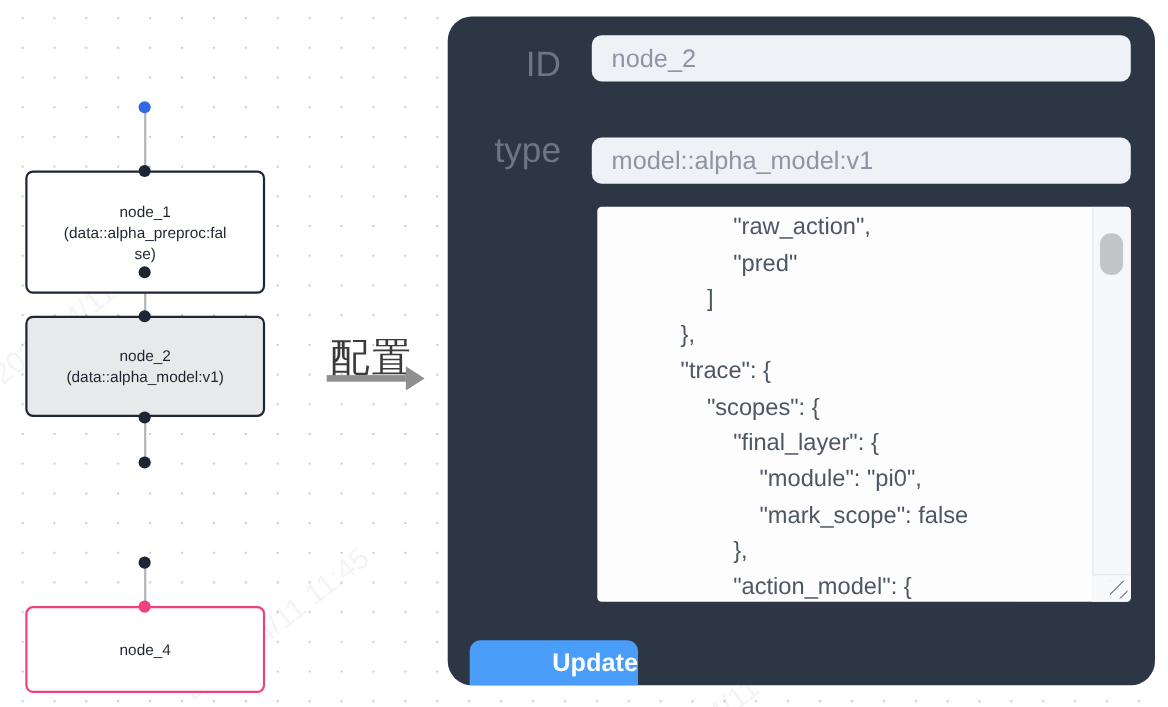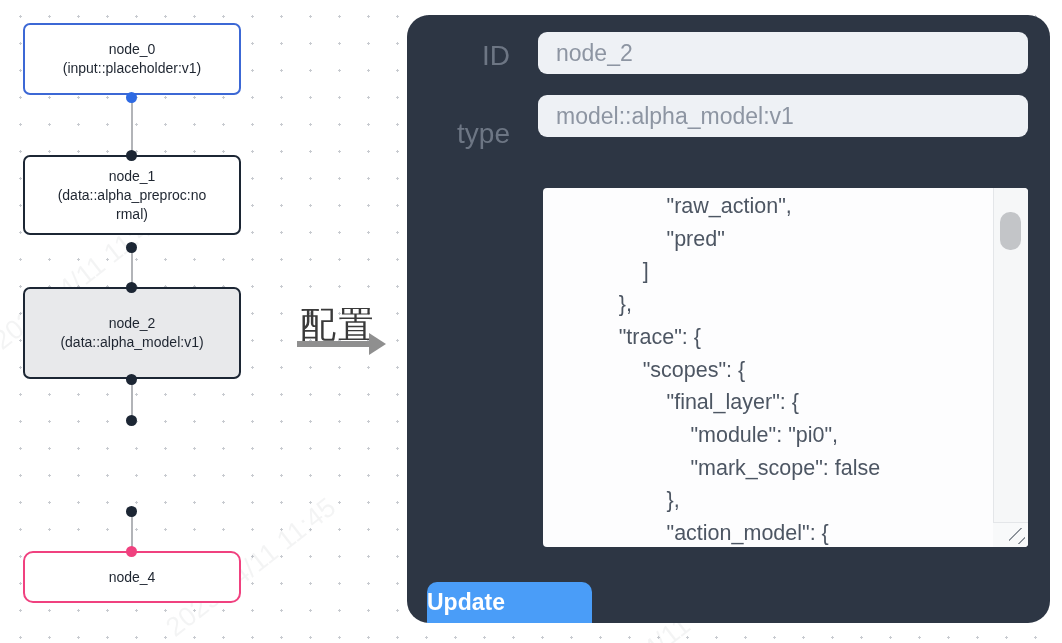--- a/index.html
+++ b/index.html
@@ -21,24 +21,24 @@
   }
   
   .node{
     position:absolute; left:23px; width:218px; background:#fff;
     border:2px solid var(--node-dark); border-radius:7px;
     display:flex; flex-direction:column; align-items:center; justify-content:center;
     font-size:14px; line-height:19px; color:#1e2530; text-align:center;
   }
   .node .sub{width:153px; word-break:break-all;}
   .n0{top:23px; height:72px; border-color:var(--node-blue);}
-  .n1{top:155px; height:80px;}
+  .n1{top:155px; height:112px;}
   .n2{top:287px; height:92px; background:var(--selected-bg); border-width:2.5px;}
   .n3{top:420px; height:91px;}
-  .n4{top:551px; height:52px; border-color:var(--node-pink);border-radius:10px;}
+  .n4{top:551px; height:79px; border-color:var(--node-pink);}
   .edge{position:absolute; left:130.5px; width:2px; background:var(--edge-gray);}
   .e1{top:97px; height:58px;} .e2{top:247px; height:40px;}
   .e3{top:379px; height:41px;} .e4{top:511px; height:40px;}
   .handle{position:absolute; width:11px; height:11px; border-radius:50%;
     background:var(--node-dark); left:126px;}
   .h-src0{top:91.5px; background:var(--handle-blue);}
   .h-t1{top:149.5px;} .h-b1{top:241.5px;}
   .h-t2{top:281.5px;} .h-b2{top:373.5px;}
   .h-t3{top:414.5px;} .h-b3{top:505.5px;}
   .h-t4{top:545.5px; background:var(--node-pink);}
@@ -46,47 +46,47 @@
   .trans-label{position:absolute; left:300px; top:301px; font-size:36px;
     letter-spacing:2px; color:#3a3a3a; font-weight:500;}
   .arrow-line{position:absolute; left:297px; top:341px; width:72px; height:6px; background:#8f8f8f;}
   .arrow-head{position:absolute; left:369px; top:333px; width:0; height:0;
     border-left:17px solid #8f8f8f; border-top:11px solid rgba(0,0,0,0);
     border-bottom:11px solid rgba(0,0,0,0);}
   
   .panel{position:absolute; left:407px; top:15px; width:643px; height:608px;
     background:var(--panel-bg); border-radius:22px;}
   .field-label{position:absolute; left:0; width:103px; text-align:right;
-    color:var(--label-gray); font-size:28px;padding-left:32px;}
+    color:var(--label-gray); font-size:32px;padding-left:32px;}
   .lbl-id{top:25px;} .lbl-type{top:103px;} .lbl-config{top:188px;}
   .input{position:absolute; left:131px; width:490px; height:42px;
     background:var(--input-bg); border-radius:9px; font-size:23px;
     color:var(--value-gray); line-height:42px; padding-left:18px;
     white-space:nowrap; overflow:hidden;}
-  .in-id{top:17px;} .in-type{top:80px;}
+  .in-id{top:17px;} .in-type{top:110px;}
   .textarea{position:absolute; left:136px; top:173px; width:485px; height:359px;
     background:#fdfdfe; border-radius:4px; overflow:hidden;}
   .textarea pre{
     font-family:"Liberation Sans", sans-serif;
     font-size:21.5px; line-height:32.7px; color:var(--config-gray);
     padding:2px 0 0 16px; width:449px; overflow:hidden; white-space:pre;
   }
   .ta-track{position:absolute; top:0; right:0; width:35px; height:100%;
     background:#f6f7f8; border-left:1px solid #e4e6e9;}
   .ta-corner{position:absolute; right:0; top:334px; width:35px; height:25px;
     background:#f8f9fa; border-top:1px solid #e4e6e9;}
   .ta-thumb{position:absolute; right:7px; top:24px; width:21px; height:38px;
     border-radius:10px; background:#c3c5c8;}
   .ta-resize{position:absolute; right:3px; bottom:3px; width:16px; height:16px;
     background:repeating-linear-gradient(-45deg, rgba(0,0,0,0) 0 4px, #8d939b 4px 5.6px, rgba(0,0,0,0) 5.6px 9px);
   }
-  .update-btn{position:absolute; left:20px; top:567px; width:165px; height:41px;
+  .update-btn{position:absolute; left:20px; top:567px; width:153px; height:41px;
     background:var(--accent-blue); border:none; border-radius:10px 10px 0 0;
     color:#fff; font-size:23px; font-weight:600; font-family:"Liberation Sans",sans-serif;
-    text-align:left; cursor:pointer;}
+    text-align:right; cursor:pointer;}
   
   .wm{position:absolute; font-size:27px; color:var(--panel-bg); opacity:0.05;
     transform:rotate(-38deg); white-space:nowrap; pointer-events:none;}
   .wm1{left:-25px; top:265px;} .wm2{left:148px; top:552px;}
   .wm3{left:420px; top:525px;} .wm4{left:648px; top:355px;}
   .wm5{left:848px; top:235px;} .wm6{left:560px; top:625px;}
 </style>
 </head>
 <body>
 
@@ -97,27 +97,23 @@
   <span class="wm wm3">2025/04/11 11:45</span>
   <span class="wm wm4">2025/04/11 11:45</span>
   <span class="wm wm5">2025/04/11 11:45</span>
   <span class="wm wm6">2025/04/11 11:45</span>
 
   <div class="edge e1"></div>
   <div class="edge e2"></div>
   <div class="edge e3"></div>
   <div class="edge e4"></div>
 
-  <div class="node n0">
-    <div>node_0</div>
-    <div class="sub">(input::placeholder:v1)</div>
-  </div>
   <div class="node n1">
     <div>node_1</div>
-    <div class="sub">(data::alpha_preproc:normal)</div>
+    <div class="sub">(data::alpha_preproc:false)</div>
   </div>
   <div class="node n2">
     <div>node_2</div>
     <div class="sub">(data::alpha_model:v1)</div>
   </div>
   <div class="node n4">
     <div>node_4</div>
   </div>
 
   <div class="handle h-src0"></div>

